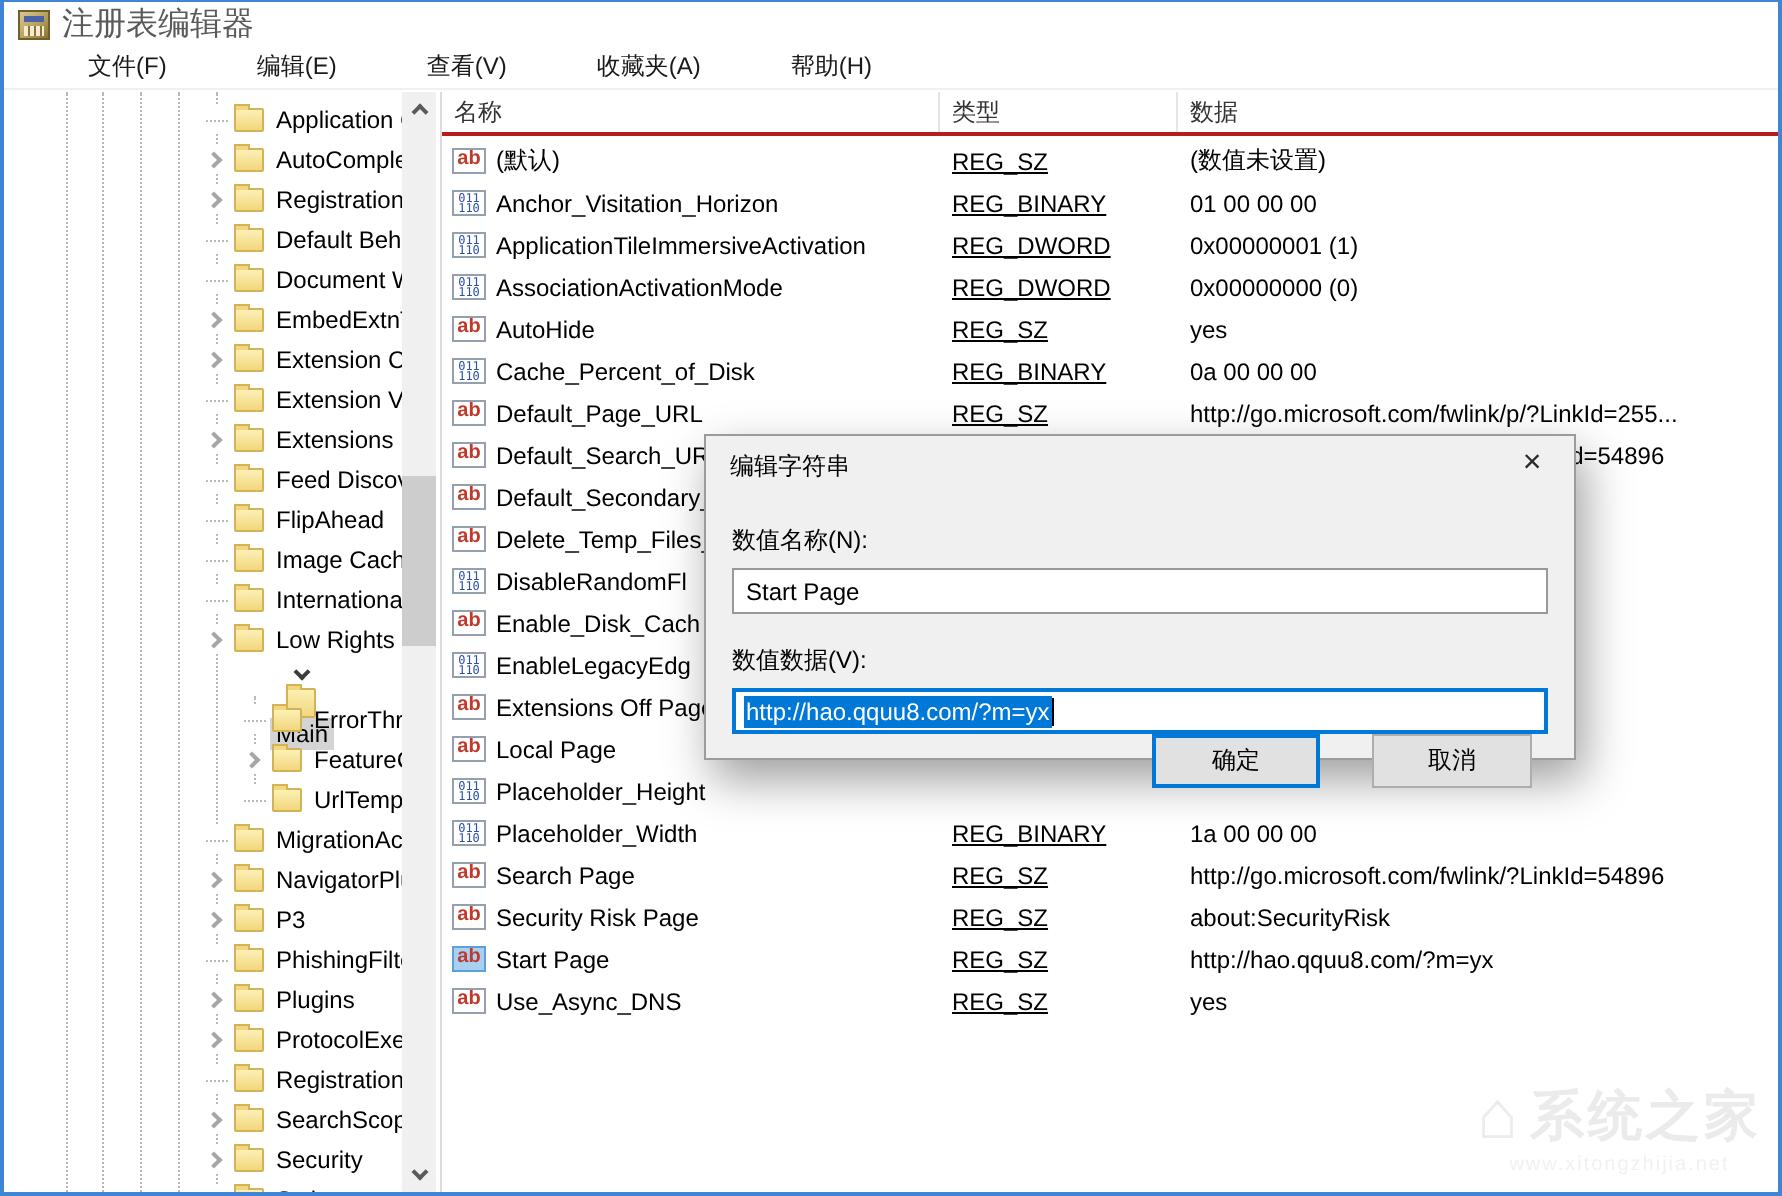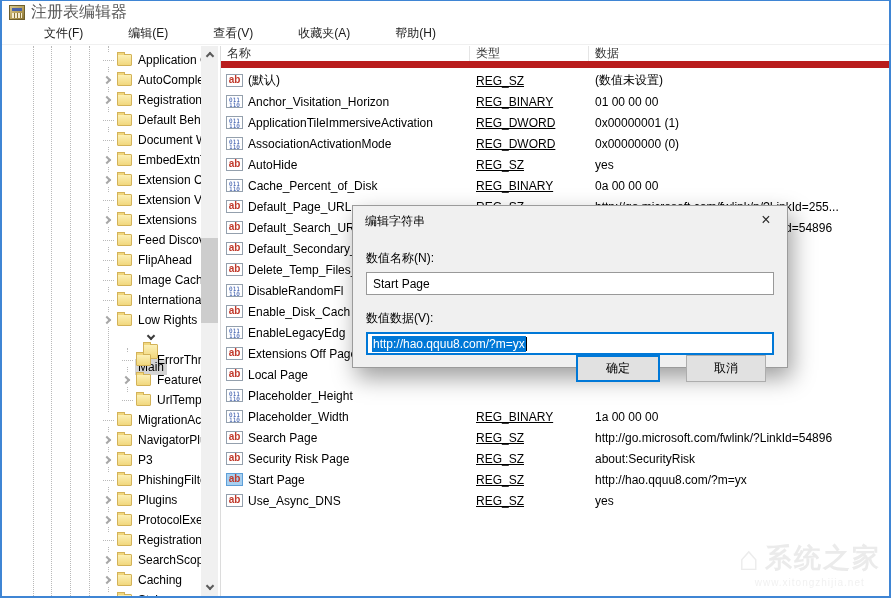--- a/index.html
+++ b/index.html
@@ -39,35 +39,35 @@
   .tree-scrollbar { position:absolute; left:199px; top:0; width:17px; bottom:0; background:#f0f0f0; }
   .sb-btn { position:absolute; left:0; width:17px; height:17px; display:flex; align-items:center; justify-content:center; }
   .sb-up { top:0; } .sb-down { bottom:0; }
   .sb-arrow { width:6px; height:6px; border-top:2px solid #5a5a5a; border-right:2px solid #5a5a5a; }
   .sb-up .sb-arrow { transform:rotate(-45deg); margin-top:3px; }
   .sb-down .sb-arrow { transform:rotate(135deg); margin-bottom:3px; }
   .sb-thumb { position:absolute; left:0; width:17px; top:192px; height:85px; background:#cdcdcd; }
   .pane-divider { position:absolute; left:218px; top:0; bottom:0; width:1px; background:#dcdcdc; }
   
   .list-pane { position:absolute; left:219px; right:0; top:0; bottom:0; background:#fff; }
-  .list-header { display:flex; height:22px; border-bottom:7px solid #b91c1c; }
+  .list-header { display:flex; height:22px; border-bottom:2px solid #b91c1c; }
   .hcell { display:flex; align-items:center; padding-left:6px; color:#333; border-right:1px solid #e5e5e5; }
   .hcell.c-name { width:249px; } .hcell.c-type { width:119px; } .hcell.c-data { flex:1; border-right:none; }
   .list-rows { padding-top:2px; }
   .lrow { display:flex; align-items:center; height:21px; padding-left:5px; white-space:nowrap; }
   .vicon { width:17px; height:13px; flex:0 0 17px; margin-right:5px; border:1px solid #94a0ad; background:#fff;
     display:flex; align-items:center; justify-content:center; overflow:hidden; }
   .vicon.str { color:#c0392b; font-size:10px; font-weight:bold; line-height:10px; padding-bottom:2px; }
   .vicon.bin { color:#2d50a7; font-family:"DejaVu Sans Mono",monospace; font-size:6px; line-height:5px; letter-spacing:0; text-align:center; }
   .vicon.selected { background:#a8d0f0; border-color:#5e9fd8; }
   .cell-name { width:222px; overflow:hidden; }
   .cell-type { width:119px; overflow:hidden; padding-left:6px;text-decoration:underline; }
   .cell-data { flex:1; overflow:hidden; padding-left:6px; }
   
-  .dialog { position:absolute; left:350px; top:204px; width:436px; height:163px; background:#f0f0f0;
+  .dialog { position:absolute; left:350px; top:216px; width:436px; height:163px; background:#f0f0f0;
     border:1px solid #9b9b9b; box-shadow:4px 10px 22px rgba(0,0,0,.38); }
   .dlg-titlebar { height:30px; display:flex; align-items:center; padding-left:12px; }
   .dlg-title { font-size:12px; color:#000; }
   .dlg-close { position:absolute; right:0; top:0; width:42px; height:28px; display:flex; align-items:center; justify-content:center;
     font-size:16px; color:#2b2b2b; }
   .dlg-body { padding:8px 13px 0 13px; }
   .dlg-label { margin:6px 0 5px 0; color:#000; }
   .field { height:23px; background:#fff; border:1px solid #999; display:flex; align-items:center; padding-left:6px; }
   .field.focus { border:2px solid #0078d7; padding-left:4px; }
   .sel-text { background:#0078d7; color:#fff; padding:1px 1px; }
@@ -291,21 +291,21 @@
               <div class="chev"></div>
             </div>
             <div class="folder"></div>
             <div class="tlabel">SearchScopes</div>
           </div>
           <div class="titem" style="padding-left: 99px;">
             <div class="chev-slot">
               <div class="chev"></div>
             </div>
             <div class="folder"></div>
-            <div class="tlabel">Caching</div>
+            <div class="tlabel">Security</div>
           </div>
           <div class="titem" style="padding-left: 99px;">
             <div class="chev-slot"></div>
             <div class="folder"></div>
             <div class="tlabel">Styles</div>
           </div>
         </div>
     </div>
 
     <div class="tree-scrollbar">

